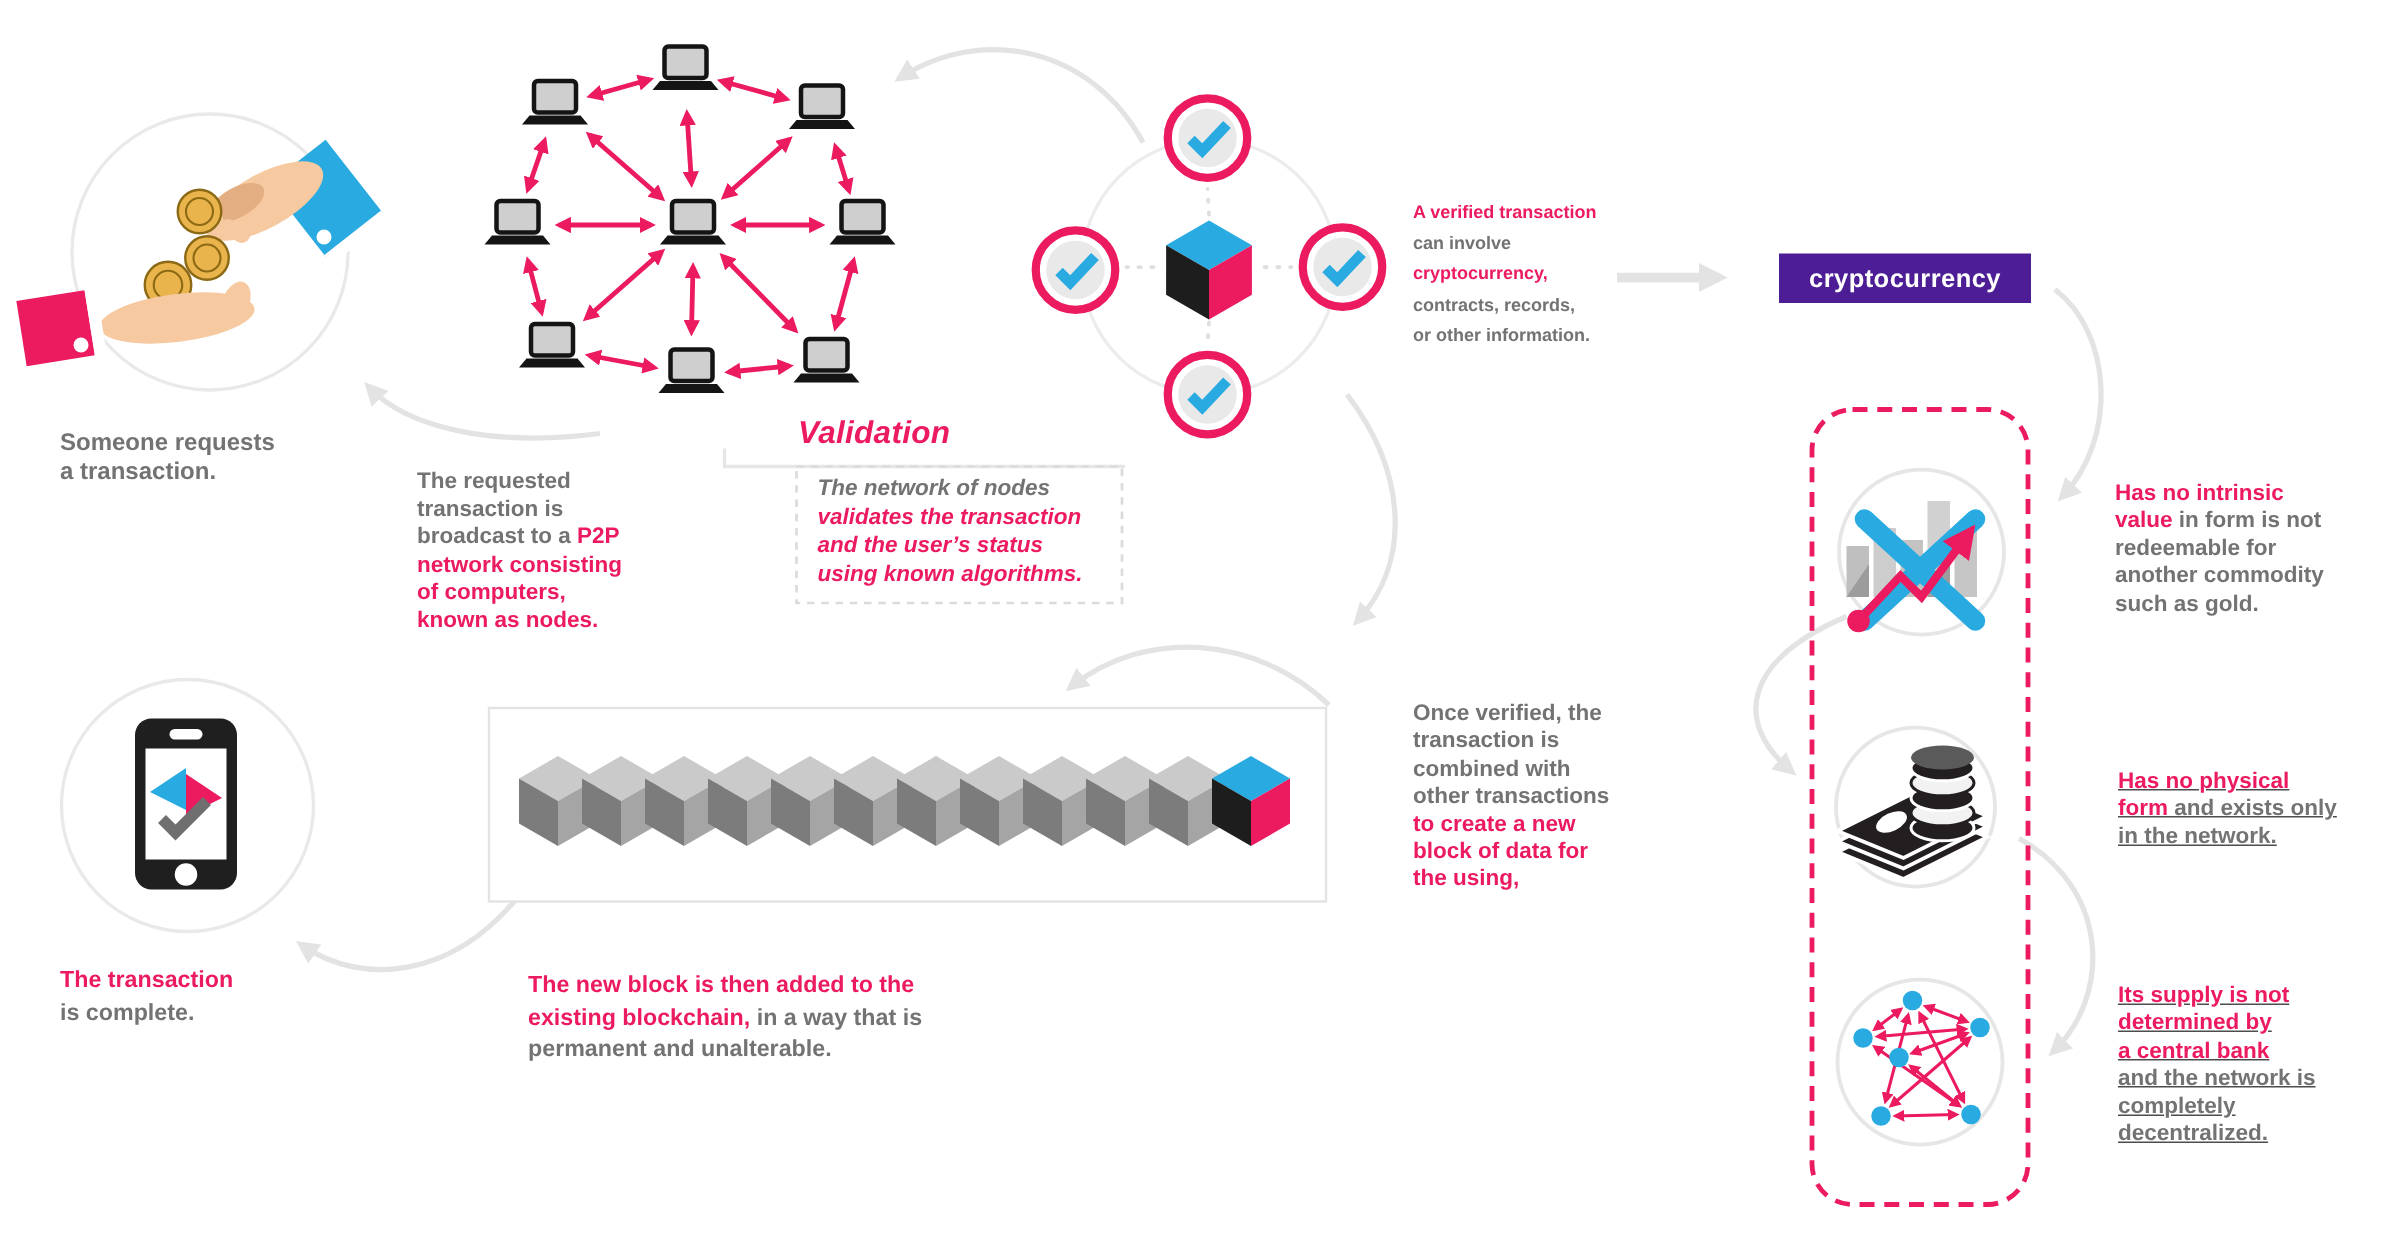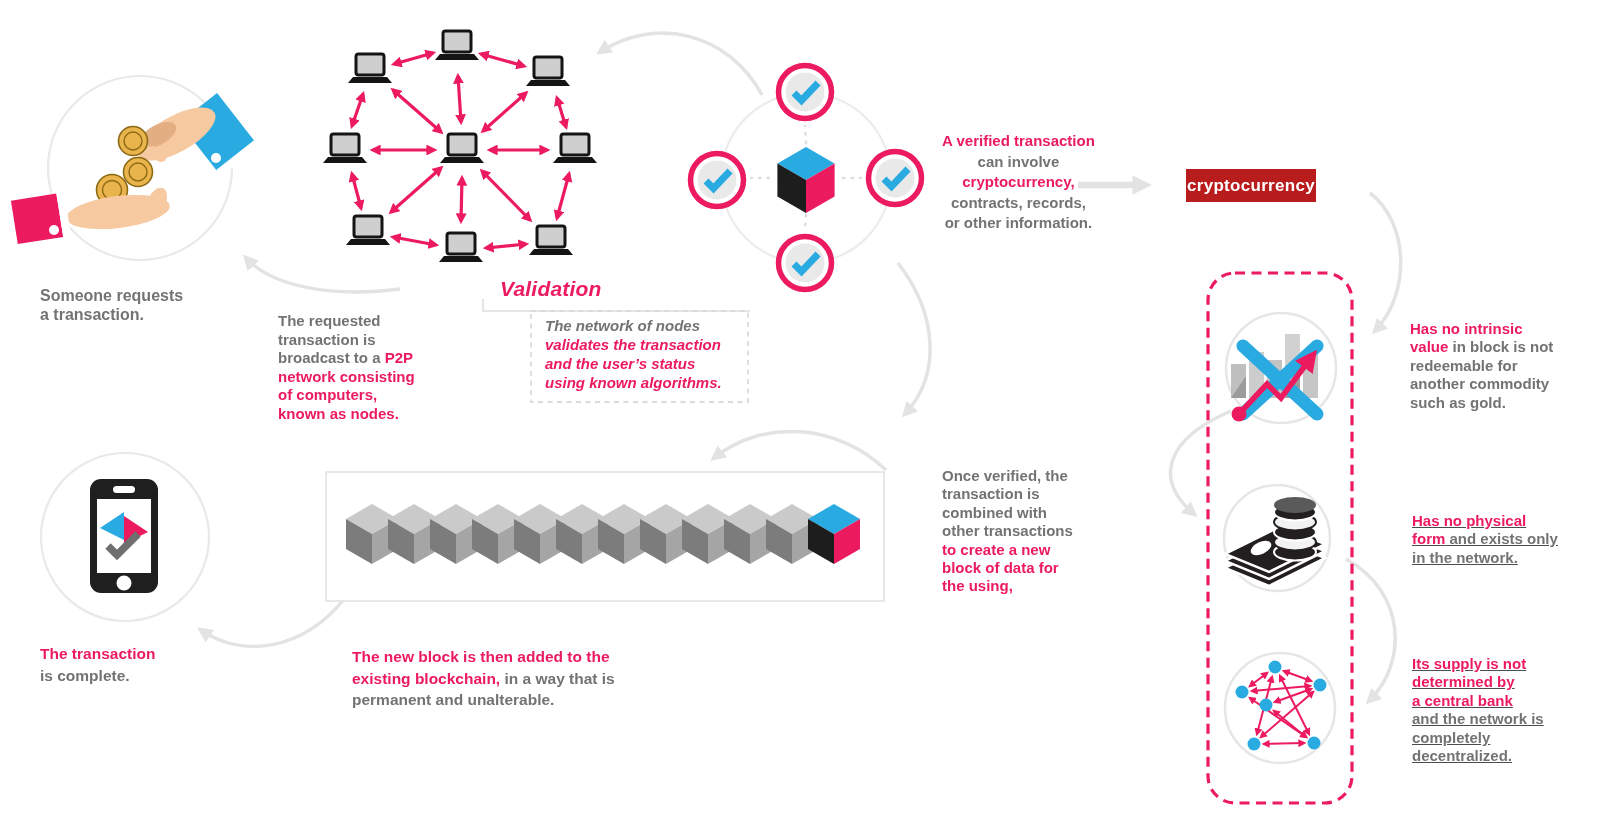--- a/index.html
+++ b/index.html
@@ -3,26 +3,26 @@
 <meta charset="utf-8">
 <style>
   html,body{margin:0;padding:0;background:#fff;}
   #canvas{position:relative;width:1600px;height:840px;background:#fff;overflow:hidden;
           font-family:"Liberation Sans", sans-serif;}
   svg{position:absolute;left:0;top:0;}
   .tb{position:absolute;font-weight:700;font-size:15px;line-height:18.5px;color:#4D4D4D;white-space:nowrap;}
   .seg-dark{color:#737373;}
   .seg-pink{color:#EC1A5E;}
   .lh19{line-height:19px;}
-  .lh20{line-height:20.5px;font-size:15px;text-align:center;}
+  .lh20{line-height:20.5px;font-size:12px;}
   .lh21{line-height:21.5px;font-size:15.5px;}
   .lh18{line-height:18.4px;}
-  .validation-h{position:absolute;left:500px;top:277px;font-style:italic;font-weight:800;
+  .validation-h{position:absolute;left:532px;top:277px;font-style:italic;font-weight:800;
                 font-size:21px;color:#EC1A5E;letter-spacing:.2px;}
-  .crypto-btn{position:absolute;left:1186px;top:169px;width:130px;height:33px;background:#b91c1c;
+  .crypto-btn{position:absolute;left:1186px;top:169px;width:168px;height:33px;background:#4c1d95;
               color:#fff;font-weight:700;font-size:17px;display:flex;align-items:center;
               justify-content:center;letter-spacing:.3px;}
 </style>
 </head>
 <body>
 
 <div id="canvas">
 
 <svg width="1600" height="840" viewBox="0 0 1600 840">
   <defs>
@@ -247,19 +247,19 @@
 <div class="tb lh20" style="left:942px;top:131px;"><span class="seg-pink">A verified transaction</span><br><span class="seg-dark">can involve</span><br><span class="seg-pink">cryptocurrency,</span><br><span class="seg-dark">contracts, records,</span><br><span class="seg-dark">or other information.</span></div>
 
 <div class="crypto-btn">cryptocurrency</div>
 
 <div class="tb lh18" style="left:942px;top:467px;"><span class="seg-dark">Once verified, the</span><br><span class="seg-dark">transaction is</span><br><span class="seg-dark">combined with</span><br><span class="seg-dark">other transactions</span><br><span class="seg-pink">to create a new</span><br><span class="seg-pink">block of data for</span><br><span class="seg-pink">the using,</span></div>
 
 <div class="tb lh21" style="left:352px;top:646px;"><span class="seg-pink">The new block is then added to the</span><br><span class="seg-pink">existing blockchain,</span><span class="seg-dark"> in a way that is</span><br><span class="seg-dark">permanent and unalterable.</span></div>
 
 <div class="tb lh21" style="left:40px;top:643px;"><span class="seg-pink">The transaction</span><br><span class="seg-dark">is complete.</span></div>
 
-<div class="tb lh18" style="left:1410px;top:320px;"><span class="seg-pink">Has no intrinsic</span><br><span class="seg-pink">value</span><span class="seg-dark"> in block is not</span><br><span class="seg-dark">redeemable for</span><br><span class="seg-dark">another commodity</span><br><span class="seg-dark">such as gold.</span></div>
+<div class="tb lh18" style="left:1410px;top:320px;"><span class="seg-pink">Has no intrinsic</span><br><span class="seg-pink">value</span><span class="seg-dark"> in form is not</span><br><span class="seg-dark">redeemable for</span><br><span class="seg-dark">another commodity</span><br><span class="seg-dark">such as gold.</span></div>
 
 <div class="tb lh18" style="left:1412px;top:512px;text-decoration:underline;"><span class="seg-pink">Has no physical</span><br><span class="seg-pink">form</span><span class="seg-dark"> and exists only</span><br><span class="seg-dark">in the network.</span></div>
 
 <div class="tb lh18" style="left:1412px;top:655px;text-decoration:underline;"><span class="seg-pink">Its supply is not</span><br><span class="seg-pink">determined by</span><br><span class="seg-pink">a central bank</span><br><span class="seg-dark">and the network is</span><br><span class="seg-dark">completely</span><br><span class="seg-dark">decentralized.</span></div>
 
 </div>
 
 </body></html>

